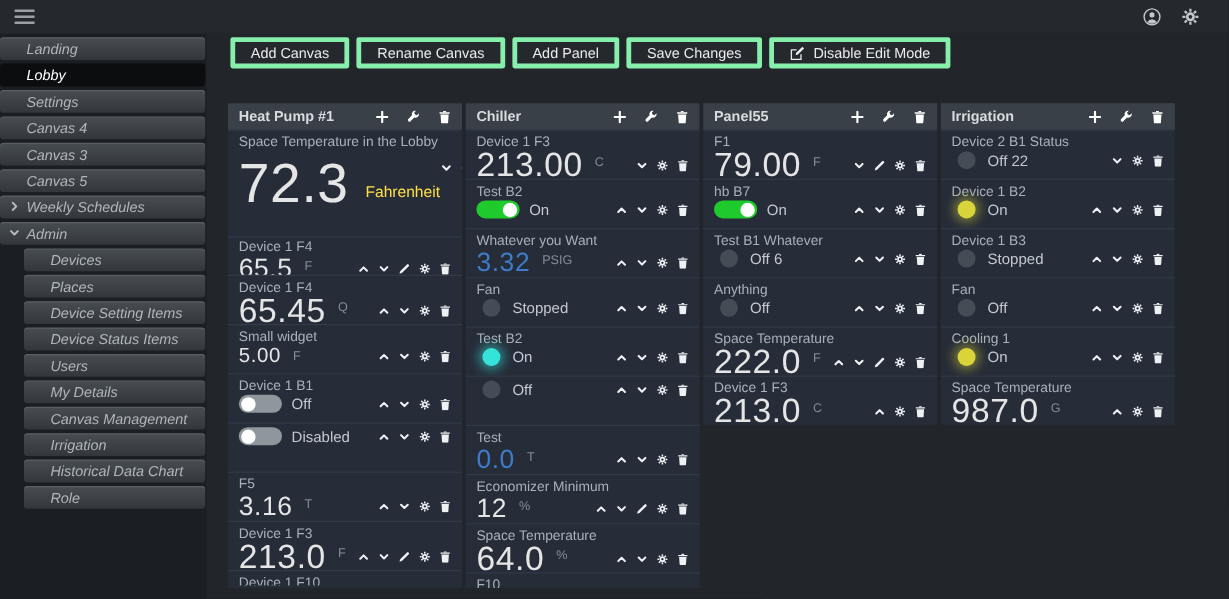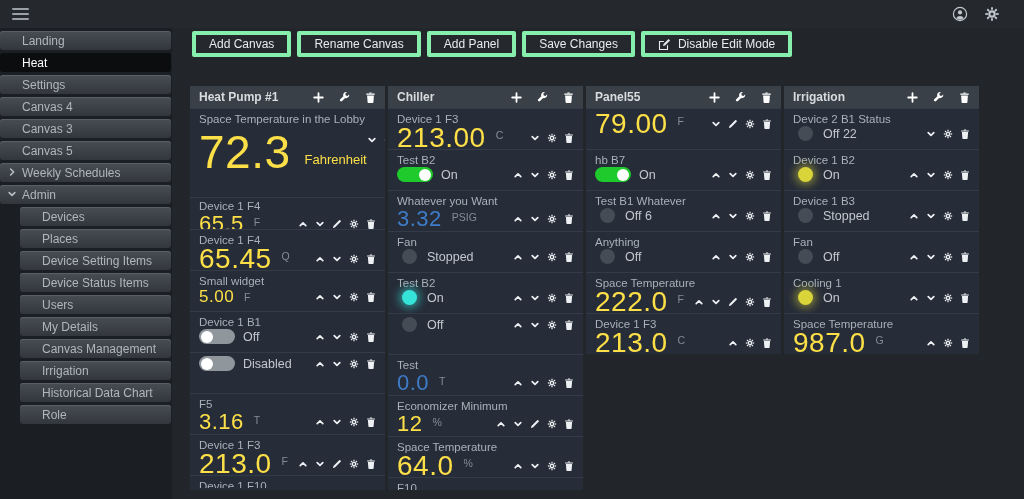--- a/index.html
+++ b/index.html
@@ -7,21 +7,21 @@
   body { background:#1b1e23; font-family:"Liberation Sans",sans-serif; position:relative; }
 
   
   .topbar { position:absolute; top:0; left:0; right:0; height:28px; background:#25282d; display:flex; align-items:center; z-index:5; }
   .hamburger { margin-left:12px; cursor:pointer; display:flex; flex-direction:column; gap:3px; }
   .hamburger i { display:block; width:17px; height:2px; background:#9aa0a6; border-radius:1px; }
   .topbar-right { margin-left:auto; display:flex; align-items:center; gap:16px; margin-right:24px; color:#c3c8cd; }
   .topbar-right .icn { width:16px; height:16px; cursor:pointer; }
 
   
-  .sidebar { position:absolute; top:31px; left:0; width:172px; bottom:0; }
+  .sidebar { position:absolute; top:31px; left:0; width:172px; bottom:0;font-style:italic; }
   .sb-item { position:relative; height:19px; margin:0 1px 3px 0; border-radius:3px;
              background:linear-gradient(#484d53,#33373c); box-shadow:inset 0 1px 0 #5a5f65;
              display:flex; align-items:center; padding-left:22px;
              color:#b0b6bc; font-size:12px; cursor:pointer; }
   .sb-item.indent { margin-left:20px; }
   .sb-item.selected { background:#0b0d0f; box-shadow:none; color:#ffffff; }
   .sb-chev { position:absolute; left:7px; top:4px; width:10px; height:10px; color:#b7bcc1; }
 
   
   .content { position:absolute; left:172px; top:28px; right:0; bottom:0; background:#22262b; }
@@ -39,21 +39,21 @@
   .panel-h-icons { margin-left:auto; display:flex; gap:15px; align-items:center; color:#fff; }
   .panel-h-icons .icn { width:11px; height:11px; cursor:pointer; }
 
   .widget { border-top:1px solid #333b48; height:41px; padding:3px 9px 0; overflow:hidden; }
   .widget:first-child { border-top:none; }
   .widget.hero { height:89px; }
   .widget.compact { height:32px; padding-top:1px; }
   .widget.partial { height:13px; }
   .w-label { color:#a9b1b9; font-size:11.5px; line-height:14px; white-space:nowrap; overflow:hidden; }
   .w-main { display:flex; align-items:center; }
-  .w-value { color:#fde047; font-weight:300; letter-spacing:.5px; }
+  .w-value { color:#e5e5e5; font-weight:300; letter-spacing:.5px; }
   .w-value.blue { color:#3e7cc9; }
   .v-hero   { font-size:46px; line-height:52px; }
   .v-large  { font-size:28px; line-height:24px; }
   .v-medium { font-size:22px; line-height:21px; }
   .v-small  { font-size:17px; line-height:18px; }
   .w-unit { color:#858d95; font-size:10.5px; margin-left:10px; align-self:flex-start; margin-top:3px; }
   .hero .w-unit { font-size:13px; color:#fde047; margin-left:14px; align-self:center; margin-top:14px; }
   .w-icons { margin-left:auto; display:flex; gap:7px; align-items:center; color:#eef1f4; }
   .w-icons .icn { width:10px; height:10px; cursor:pointer; }
   .hero .w-icons { align-self:flex-start; margin-top:9px; }
@@ -103,21 +103,21 @@
         </svg>
       </span>
   </div>
 </div>
 
 <div class="sidebar">
     <div class="sb-item">
       <span>Landing</span>
     </div>
     <div class="sb-item selected">
-      <span>Heat</span>
+      <span>Lobby</span>
     </div>
     <div class="sb-item">
       <span>Settings</span>
     </div>
     <div class="sb-item">
       <span>Canvas 4</span>
     </div>
     <div class="sb-item">
       <span>Canvas 3</span>
     </div>
@@ -967,20 +967,21 @@
             <span class="icn">
               <svg viewBox="0 0 10 11">
                 <path d="M1.6 3.4 H8.4 L7.9 10.2 A0.8 0.8 0 0 1 7.1 10.9 H2.9 A0.8 0.8 0 0 1 2.1 10.2 Z" fill="currentColor"></path>
                 <rect x="0.7" y="1.6" width="8.6" height="1.1" rx="0.3" fill="currentColor"></rect>
                 <path d="M3.6 1.6 L4 0.6 H6 L6.4 1.6 Z" fill="currentColor"></path>
               </svg>
             </span>
           </div>
         </div>
         <div class="widget value">
+          <div class="w-label">F1</div>
           <div class="w-main">
             <span class="w-value v-large">79.00</span>
             <span class="w-unit">F</span>
             <div class="w-icons">
               <span class="icn">
                 <svg viewBox="0 0 10 10" fill="none" stroke="currentColor" stroke-width="1.7" stroke-linecap="round" stroke-linejoin="round">
                   <path d="M2.2 3.6 L5 6.4 L7.8 3.6"></path>
                 </svg>
               </span>
               <span class="icn">

